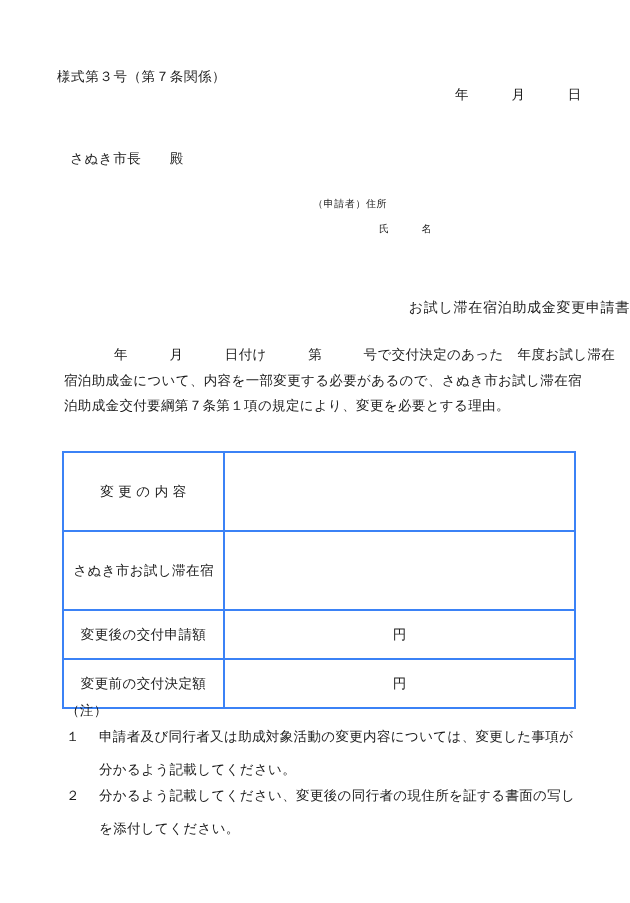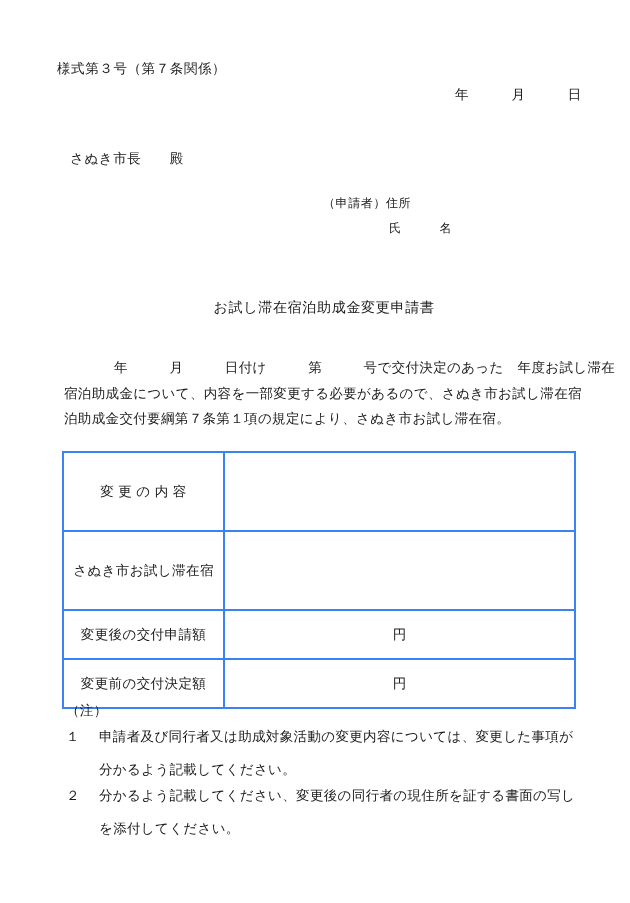--- a/index.html
+++ b/index.html
@@ -19,21 +19,21 @@
   .page {
     position: absolute;
     inset: 0;
     background: #ffffff;
   }
 
   
   .form-number {
     position: absolute;
     left: 57px;
-    top: 60px;
+    top: 68px;
     font-size: 13.5px;
     letter-spacing: 0.6px;
     white-space: pre;
   }
   .date-line {
     position: absolute;
     left: 455px;
     top: 86px;
     font-size: 13.5px;
     white-space: pre;
@@ -46,47 +46,47 @@
     left: 70px;
     top: 150px;
     font-size: 13.5px;
     white-space: pre;
     letter-spacing: 0.6px;
   }
 
   
   .applicant {
     position: absolute;
-    left: 323px;
+    left: 313px;
     top: 191px;
-    font-size: 12px;
+    font-size: 10px;
     line-height: 25px;
     letter-spacing: 0.6px;
   }
   .applicant .row { white-space: pre; }
   .applicant .row.indent { padding-left: 66px; }
 
   
   .doc-title {
     position: absolute;
     left: 0;
     right: 0;
     top: 299px;
-    text-align: center;
+    text-align: right;
     font-size: 14px;
     letter-spacing: 0.7px;
     white-space: pre;
     padding-left: 18px;
   }
 
   
   .body-text {
     position: absolute;
     left: 64px;
-    top: 355px;
+    top: 342px;
     width: 508px;
     font-size: 13.5px;
     line-height: 25.5px;
     letter-spacing: 0.35px;
   }
   .body-text .ln { white-space: pre; display: block; }
   .body-text .ln.first { padding-left: 50px; }
 
   
   .form-table {
@@ -148,21 +148,21 @@
   <div class="applicant">
     <div class="row">（申請者）住所</div>
     <div class="row indent">氏　　　名</div>
   </div>
 
   <div class="doc-title">お試し滞在宿泊助成金変更申請書</div>
 
   <div class="body-text">
     <span class="ln first">年　　　月　　　日付け　　　第　　　号で交付決定のあった　年度お試し滞在</span>
     <span class="ln">宿泊助成金について、内容を一部変更する必要があるので、さぬき市お試し滞在宿</span>
-    <span class="ln">泊助成金交付要綱第７条第１項の規定により、さぬき市お試し滞在宿。</span>
+    <span class="ln">泊助成金交付要綱第７条第１項の規定により、変更を必要とする理由。</span>
   </div>
 
   <table class="form-table">
     <tbody>
       <tr class="tall">
         <td class="label spaced">変更の内容</td>
         <td class="value"></td>
       </tr>
       <tr class="tall">
         <td class="label">さぬき市お試し滞在宿</td>

